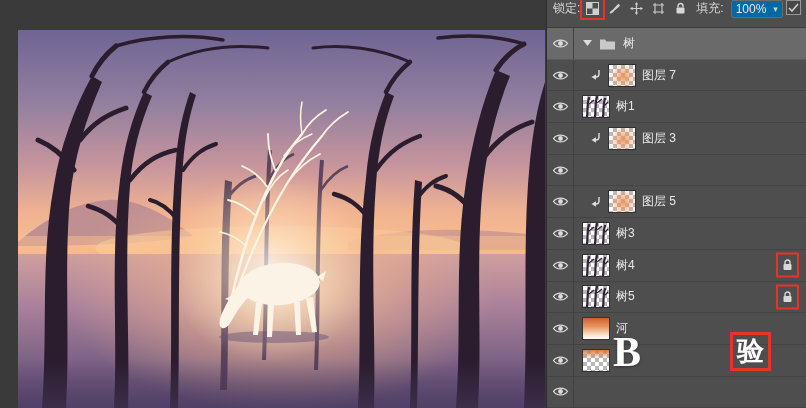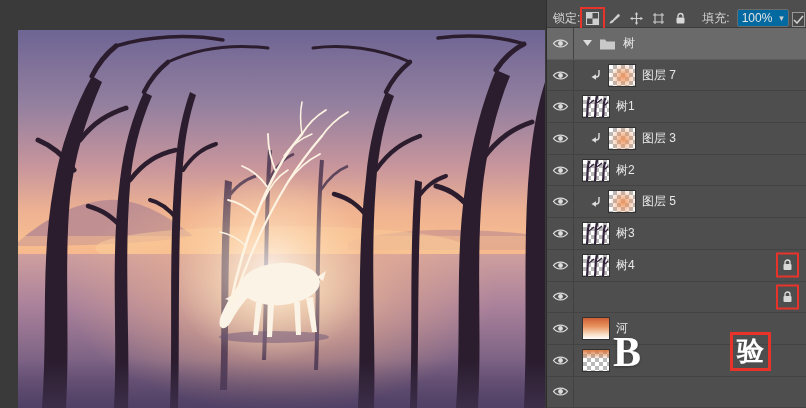--- a/index.html
+++ b/index.html
@@ -7,24 +7,24 @@
   #app{position:relative;width:806px;height:408px;overflow:hidden;background:#3a3a3a;
        font-family:"Liberation Sans","DejaVu Sans",sans-serif}
 
   
   #canvas-wrap{position:absolute;left:0;top:0;width:546px;height:408px;background:#3a3a3a}
   #artwork{position:absolute;left:18px;top:30px;display:block}
 
   
   #panel{position:absolute;left:546px;top:0;width:260px;height:408px;background:#4e4e4e;
          border-left:1px solid #2e2e2e}
-  #topbar{height:28px;display:flex;align-items:flex-end;padding:0 5px 0 6px;gap:3px;
+  #topbar{height:28px;display:flex;align-items:flex-start;padding:0 5px 0 6px;gap:3px;
           border-bottom:1px solid #3c3c3c;background:#4e4e4e}
   .lbl{font-size:12px;color:#d6d6d6;white-space:nowrap}
-  .lbl.fill{margin-left:9px}
+  .lbl.fill{margin-left:3px}
   .ibtn{width:19px;height:17px;display:inline-flex;align-items:center;justify-content:center;flex:0 0 auto}
   .ibtn.redframe{outline:2px solid #e8332a;outline-offset:1px}
   .fillbox{margin-left:4px;min-width:52px;height:18px;background:#0369a1;border:1px solid #6b6b6b;
            border-radius:2px;display:inline-flex;align-items:center;justify-content:space-between;
            padding:0 4px;font-size:12px;color:#e6e6e6}
   .chv{font-size:9px;color:#cfcfcf;margin-left:3px}
   .corner{margin-left:auto;width:17px;height:15px;border:1px solid #979797;background:#474747;
           display:inline-flex;align-items:center;justify-content:center}
 
   #rows{position:absolute;top:28px;left:0;right:0;bottom:0;overflow:hidden;display:flex;flex-direction:column}
@@ -313,27 +313,20 @@
             <span class="lname">图层 3</span>
           </div>
         </div>
         <div class="lrow">
           <div class="eyecell">
             <svg width="17" height="13" viewBox="0 0 17 13">
               <path d="M1.5 6.5 C4.5 2 12.5 2 15.5 6.5 C12.5 11 4.5 11 1.5 6.5 Z" fill="none" stroke="#dcdcdc" stroke-width="1.3"></path>
               <circle cx="8.5" cy="6.5" r="2.4" fill="#dcdcdc"></circle>
             </svg>
           </div>
-          <div class="rbody">
-            <span class="thumb trees"><svg width="26" height="21" viewBox="0 0 26 21">
-                <path d="M4 21 C5 13 4 7 6 2 M12 21 C13 12 12 6 14 1 M20 21 C21 13 20 8 22 3" fill="none" stroke="#32223a" stroke-width="2.2" stroke-linecap="round"></path>
-                <path d="M6 8 L11 4 M14 7 L19 3 M22 9 L25 6" stroke="#32223a" stroke-width="1.3"></path>
-              </svg></span>
-            <span class="lname">树2</span>
-          </div>
         </div>
         <div class="lrow">
           <div class="eyecell">
             <svg width="17" height="13" viewBox="0 0 17 13">
               <path d="M1.5 6.5 C4.5 2 12.5 2 15.5 6.5 C12.5 11 4.5 11 1.5 6.5 Z" fill="none" stroke="#dcdcdc" stroke-width="1.3"></path>
               <circle cx="8.5" cy="6.5" r="2.4" fill="#dcdcdc"></circle>
             </svg>
           </div>
           <div class="rbody">
             <span class="cliparrow">
@@ -384,20 +377,27 @@
             </svg>
           </span>
         </div>
         <div class="lrow">
           <div class="eyecell">
             <svg width="17" height="13" viewBox="0 0 17 13">
               <path d="M1.5 6.5 C4.5 2 12.5 2 15.5 6.5 C12.5 11 4.5 11 1.5 6.5 Z" fill="none" stroke="#dcdcdc" stroke-width="1.3"></path>
               <circle cx="8.5" cy="6.5" r="2.4" fill="#dcdcdc"></circle>
             </svg>
           </div>
+          <div class="rbody">
+            <span class="thumb trees"><svg width="26" height="21" viewBox="0 0 26 21">
+                <path d="M4 21 C5 13 4 7 6 2 M12 21 C13 12 12 6 14 1 M20 21 C21 13 20 8 22 3" fill="none" stroke="#32223a" stroke-width="2.2" stroke-linecap="round"></path>
+                <path d="M6 8 L11 4 M14 7 L19 3 M22 9 L25 6" stroke="#32223a" stroke-width="1.3"></path>
+              </svg></span>
+            <span class="lname">树5</span>
+          </div>
           <span class="lockbadge redout">
             <svg width="11" height="13" viewBox="0 0 11 13">
               <path d="M3 5.5 V4 a2.5 2.5 0 0 1 5 0 v1.5" fill="none" stroke="#d8d8d8" stroke-width="1.4"></path>
               <rect x="1.5" y="5.5" width="8" height="6" rx="1" fill="#d8d8d8"></rect>
             </svg>
           </span>
         </div>
         <div class="lrow">
           <div class="eyecell">
             <svg width="17" height="13" viewBox="0 0 17 13">

